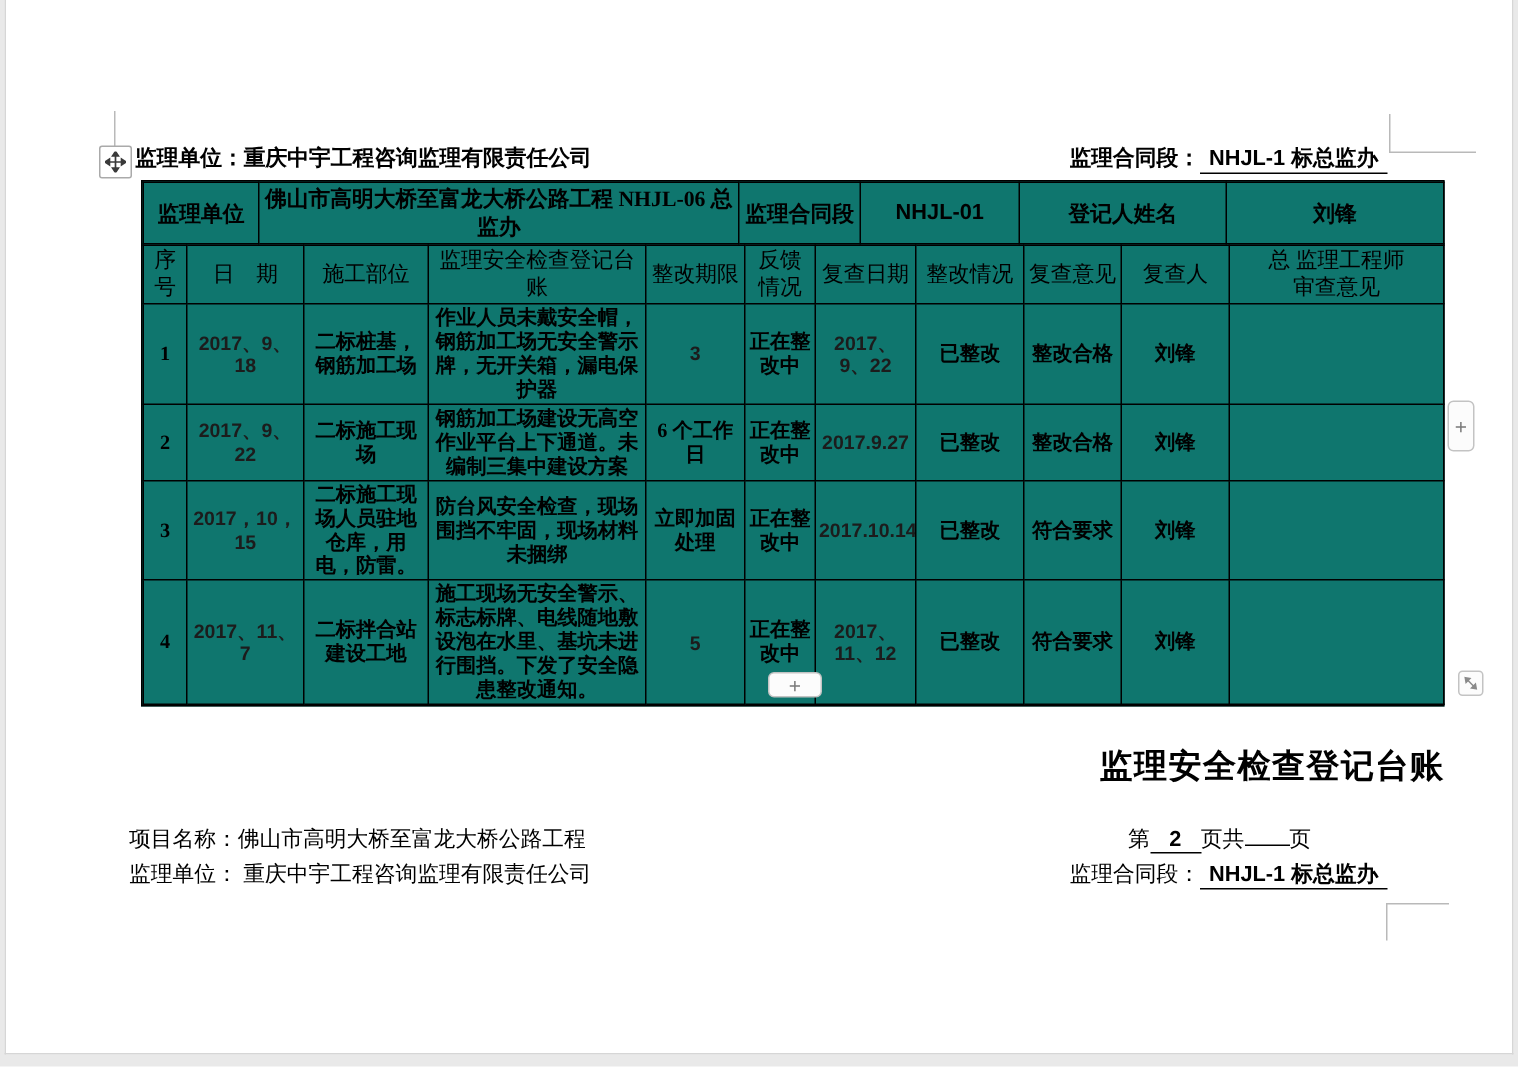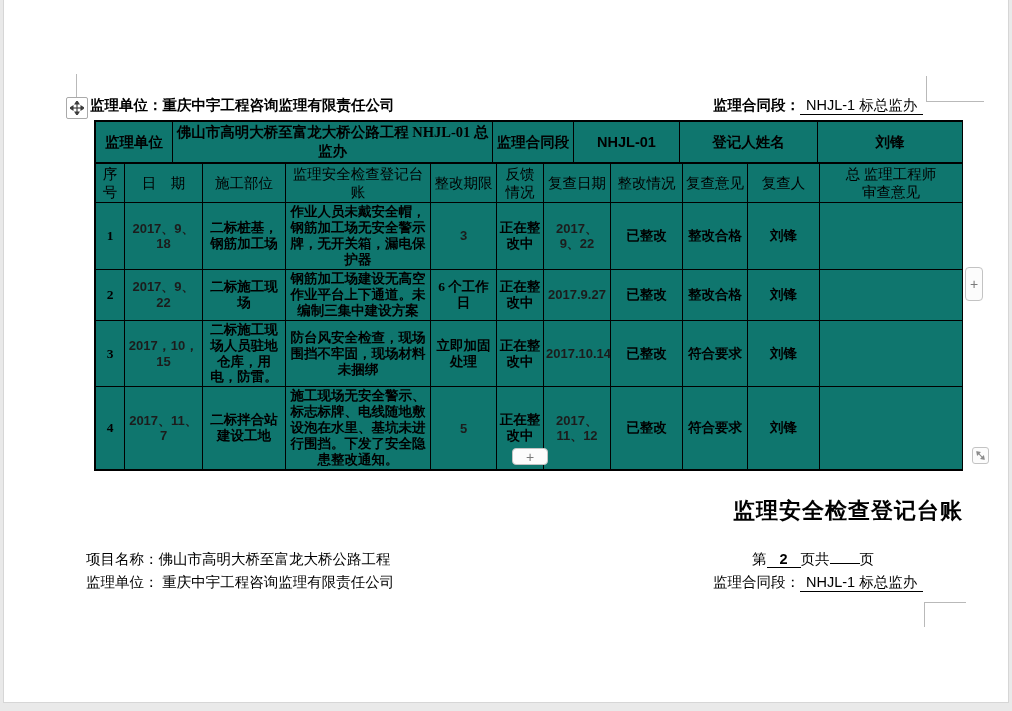--- a/index.html
+++ b/index.html
@@ -5,21 +5,21 @@
   * { margin:0; padding:0; box-sizing:border-box; }
   html,body { width:1012px; height:711px; }
   body { background:#e9e9e9; font-family:"Liberation Serif","DejaVu Serif",serif; color:#000; position:relative; overflow:hidden; }
   .page { position:absolute; left:3px; top:0; width:1006px; height:703px; background:#fff; border:1px solid #d6d6d6; border-top:none; }
   .sans { font-family:"Liberation Sans","DejaVu Sans",sans-serif; }
   .bold { font-weight:bold; }
 
   
   .line { position:absolute; font-size:14.5px; white-space:nowrap; }
   .topline { font-weight:bold; }
-  .u-val { border-bottom:1px solid #000; padding:0 6px 1px 6px; font-weight:normal; }
+  .u-val { border-bottom:1px solid #000; padding:0 6px 1px 6px; font-weight:bold; }
 
   
   .mark { position:absolute; background:#b9b9b9; }
 
   
   .tablewrap { position:absolute; left:90px; top:120px; width:869px; border:1px solid #000; background:#0f766e; }
   table { border-collapse:collapse; table-layout:fixed; width:867px; }
   td, th { border:1px solid #000; text-align:center; vertical-align:middle; padding:1px 2px; overflow:hidden; }
   .info td { height:28px; font-size:14.5px; font-weight:bold; }
   .main th { height:36px; font-size:14.5px; font-weight:normal; white-space:pre-line; line-height:1.25; }
@@ -80,21 +80,21 @@
         <col style="width:77px">
           <col style="width:320px">
           <col style="width:81px">
         <col style="width:106px">
           <col style="width:138px">
           <col style="width:145px">
       </colgroup>
       <tbody>
           <tr>
             <td>监理单位</td>
-            <td>佛山市高明大桥至富龙大桥公路工程 NHJL-01 总监办</td>
+            <td>佛山市高明大桥至富龙大桥公路工程 NHJL-06 总监办</td>
             <td>监理合同段</td>
             <td class="sans">NHJL-01</td>
             <td>登记人姓名</td>
             <td>刘锋</td>
           </tr>
         </tbody>
     </table>
     <table class="main">
       <colgroup>
         <col style="width:29px">

